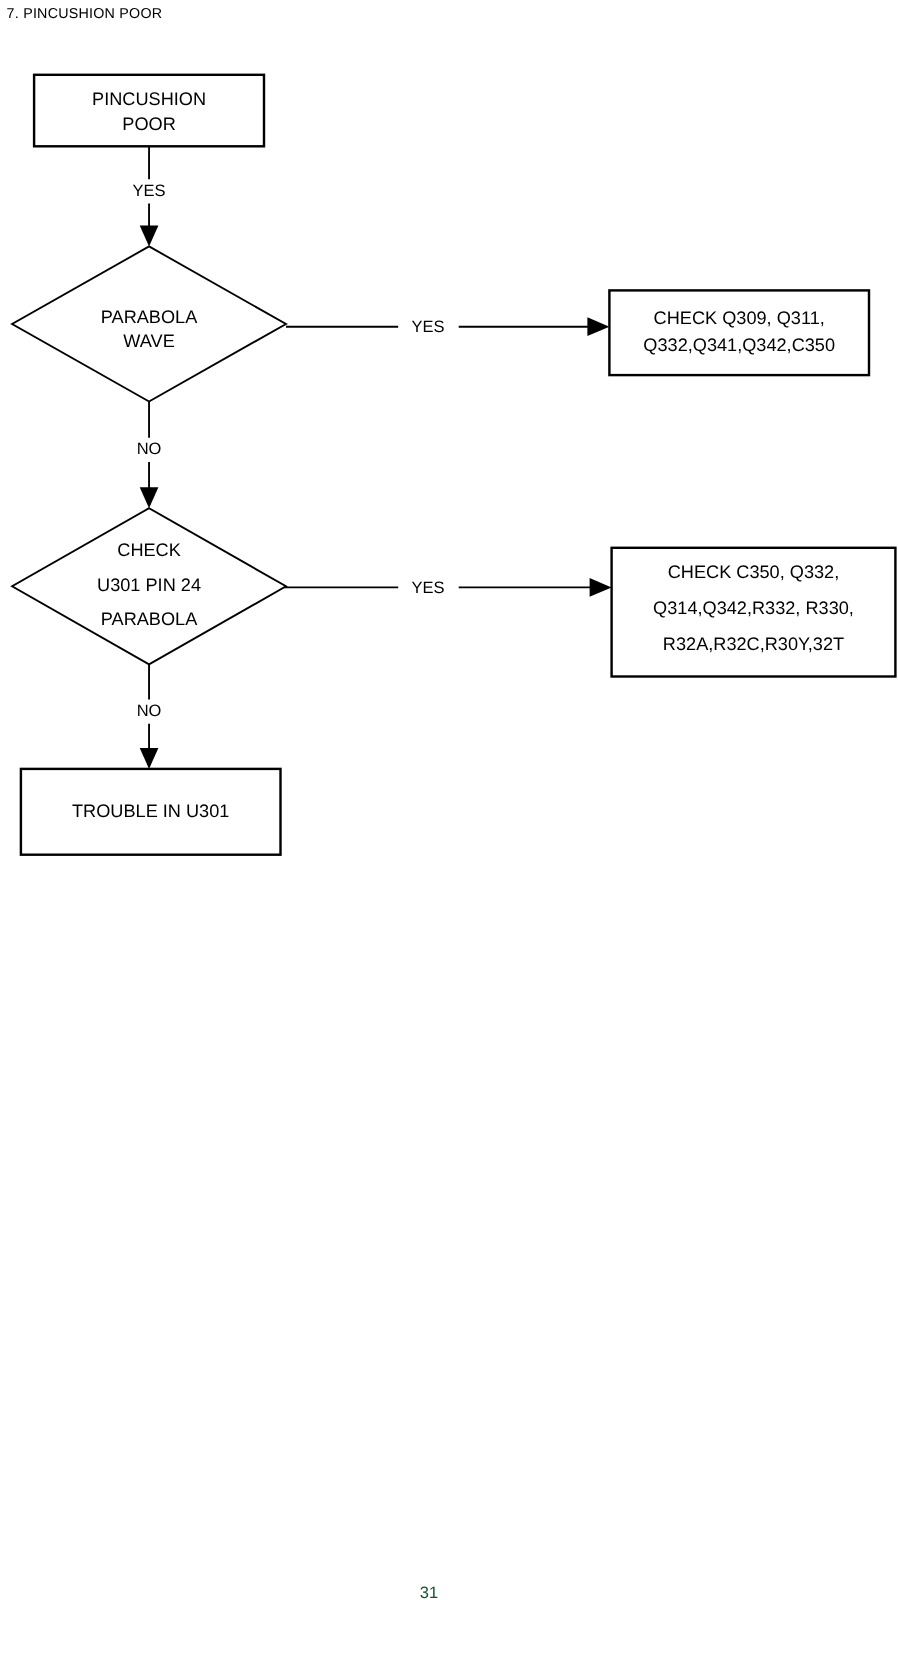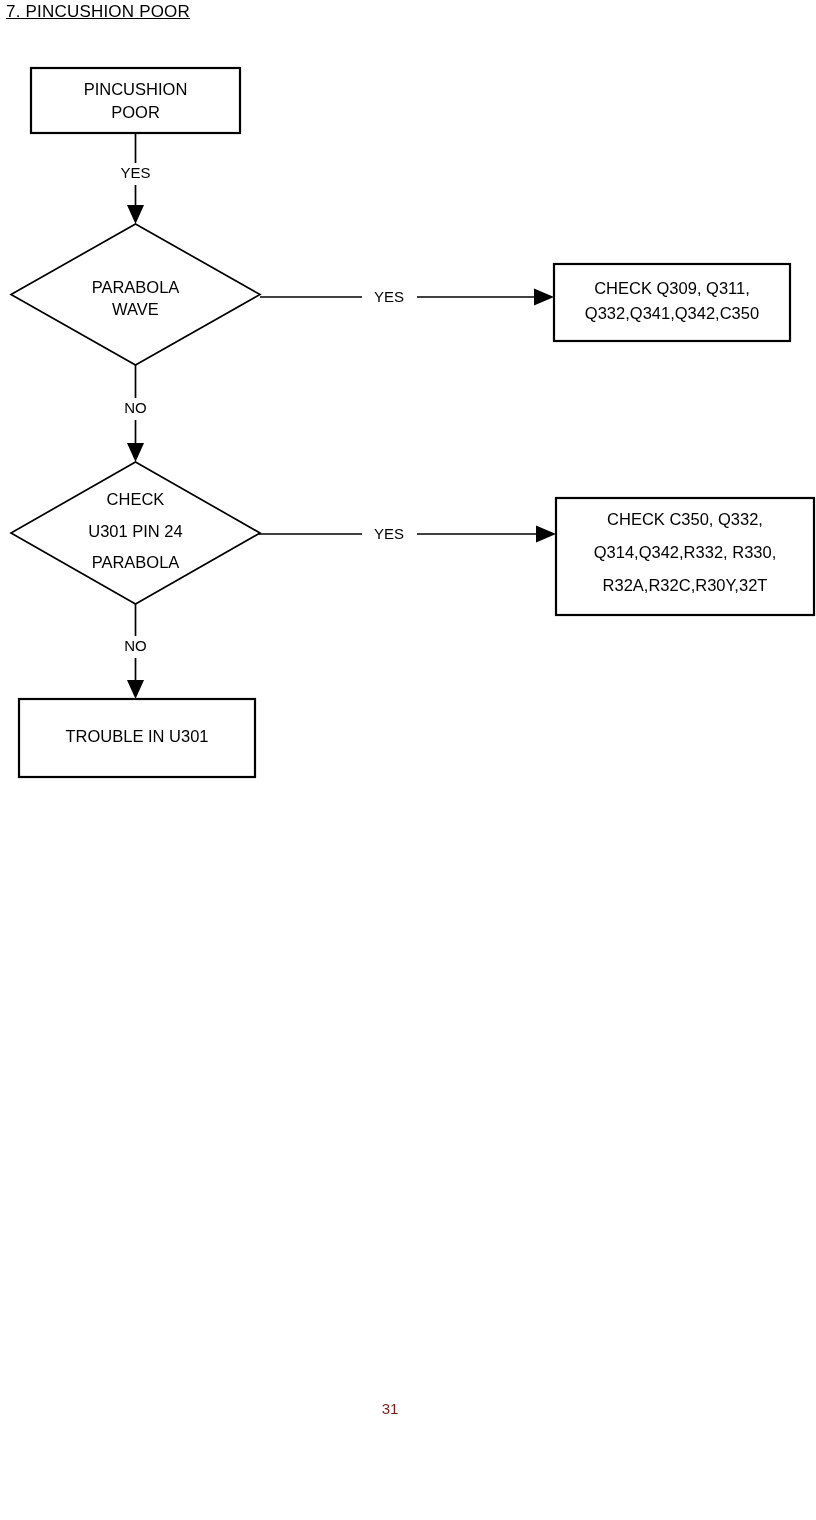--- a/index.html
+++ b/index.html
@@ -18,44 +18,43 @@
   #page {
     position: relative;
     width: 816px;
     height: 1520px;
     background: #ffffff;
   }
   #section-title {
     position: absolute;
     left: 6px;
     top: 2px;
-    font-size: 17px;
+    font-size: 13px;
     line-height: 19px;
     letter-spacing: 0.2px;
     color: #000000;
     white-space: nowrap;
-    text-decoration: underline;
   }
   #flow-svg {
     position: absolute;
     left: 0;
     top: 0;
     width: 816px;
     height: 820px;
     display: block;
   }
   #page-number {
     position: absolute;
     left: 0;
-    top: 1400px;
+    top: 1440px;
     width: 780px;
     text-align: center;
     font-size: 15px;
     line-height: 18px;
-    color: #7f1d1d;
+    color: #14532d;
   }
   .node-shape {
     fill: #ffffff;
     stroke: #000000;
   }
   .box-shape { stroke-width: 2.2; }
   .diamond-shape { stroke-width: 1.7; }
   .conn-line {
     stroke: #000000;
     stroke-width: 1.7;

